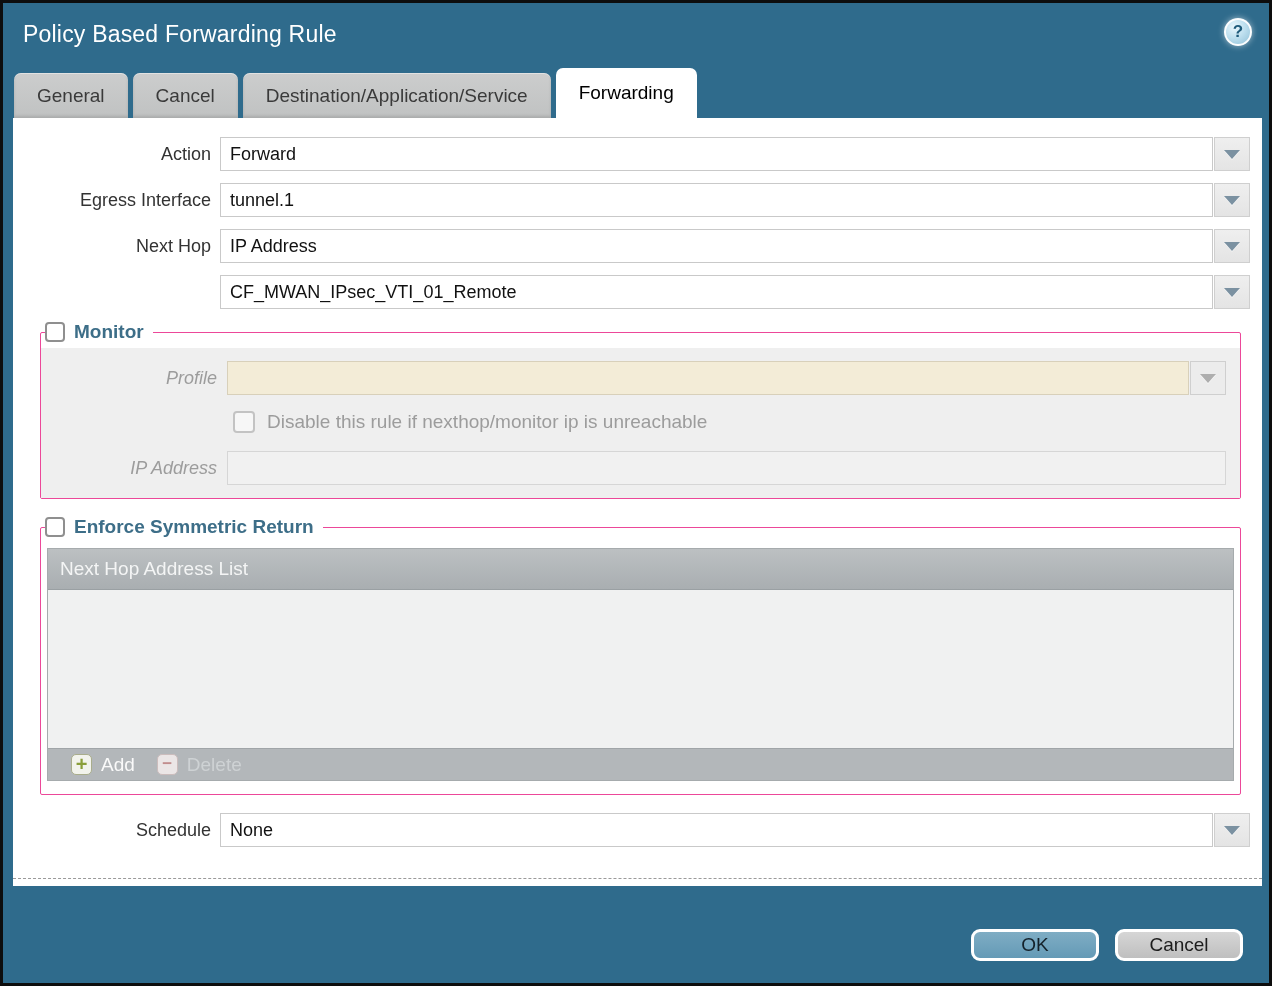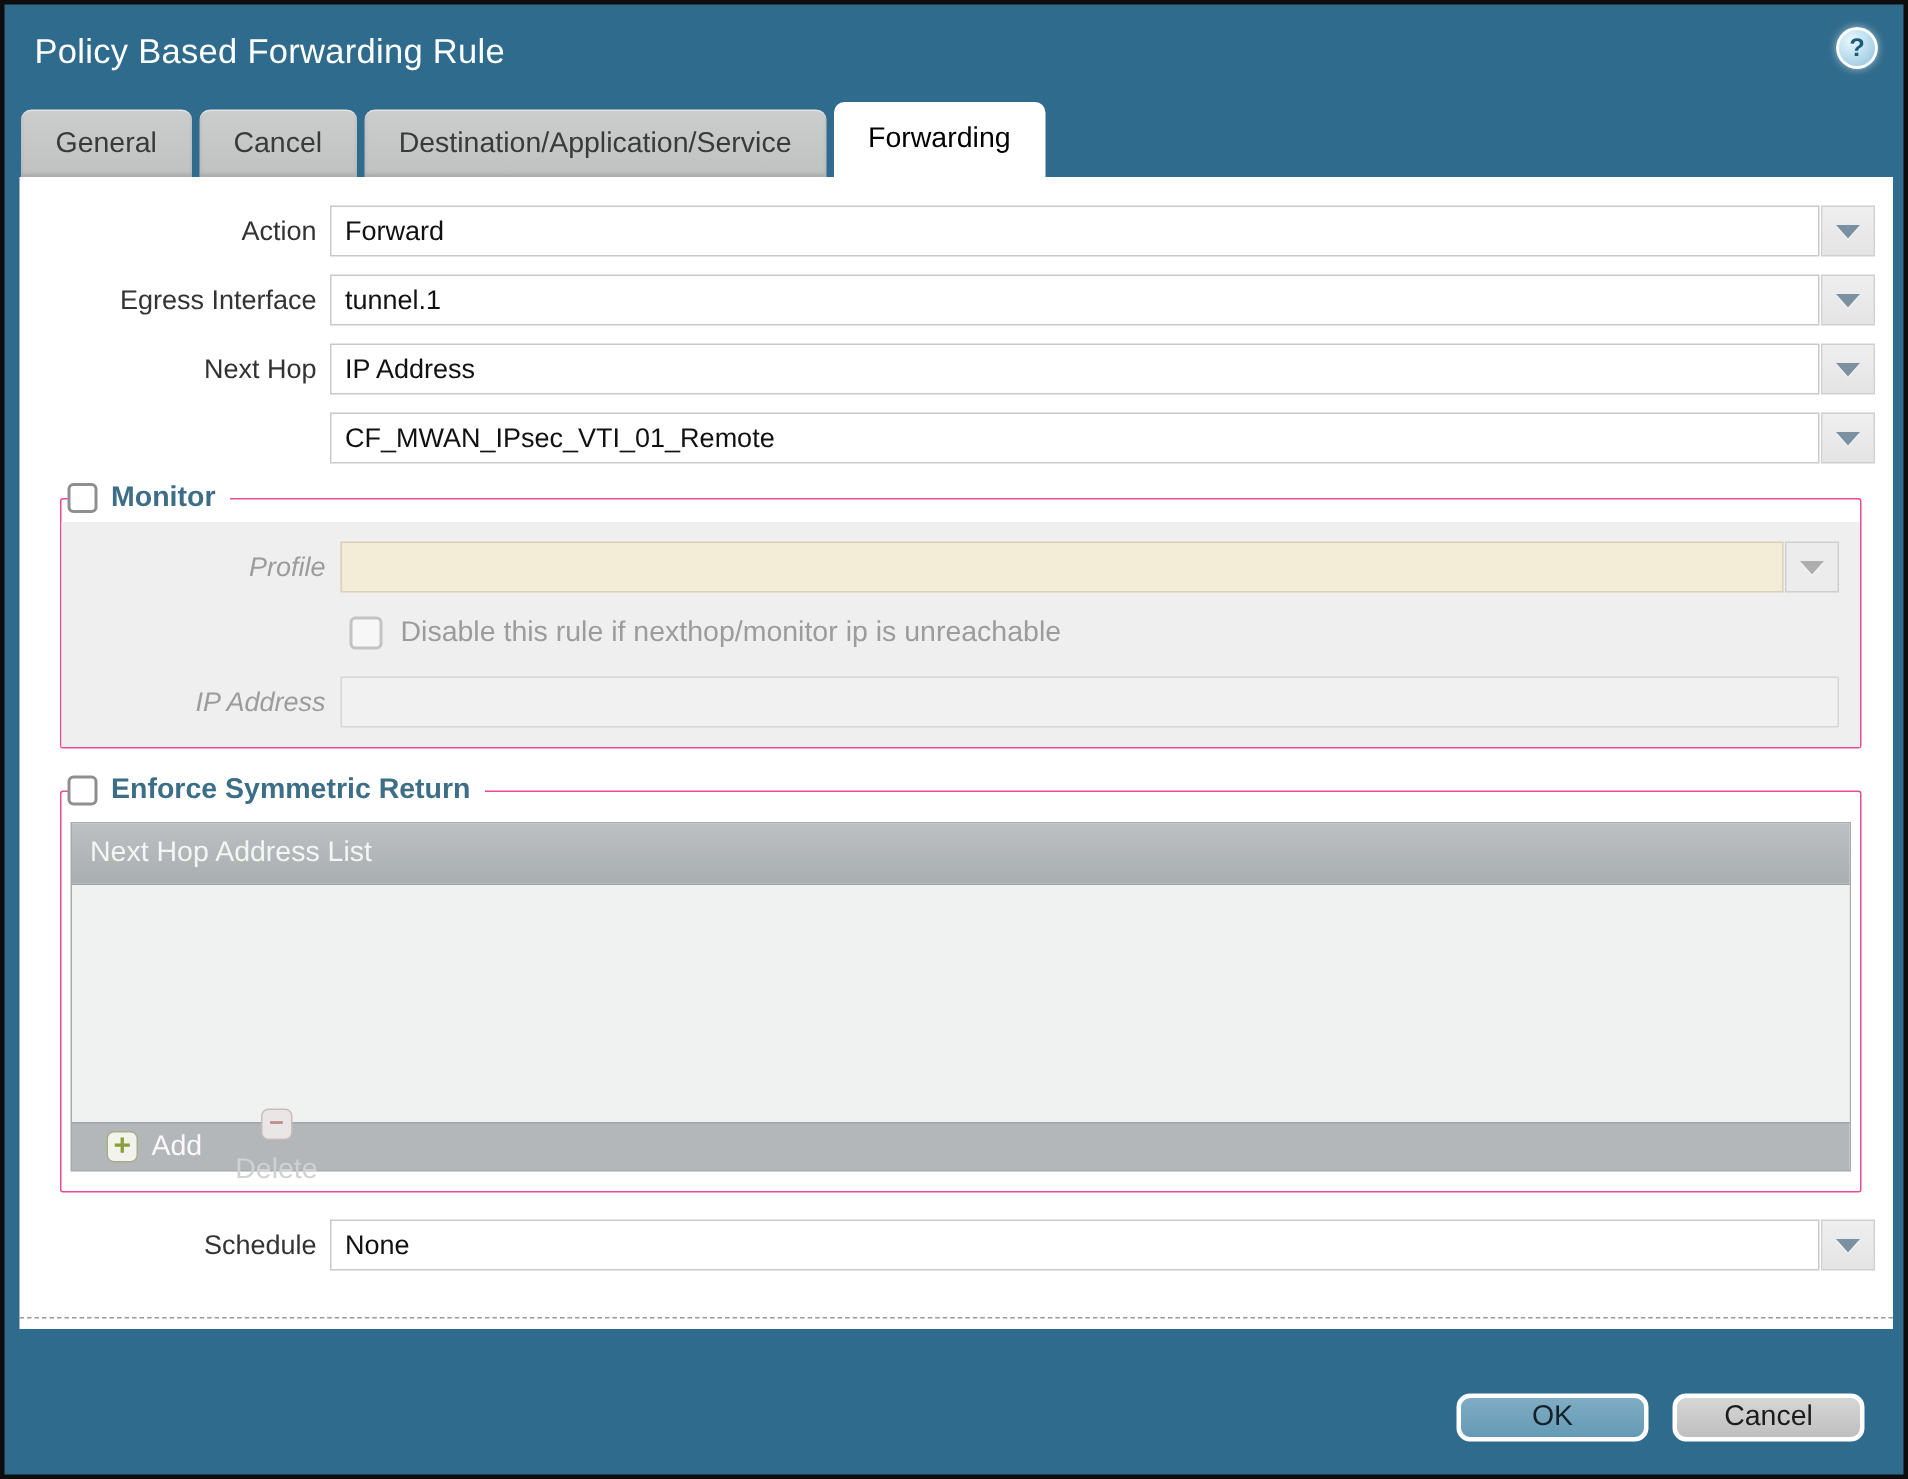--- a/index.html
+++ b/index.html
@@ -125,21 +125,21 @@
     width: 21px; height: 21px; border-radius: 5px;
     display: flex; align-items: center; justify-content: center;
     font-weight: 700; font-size: 17px; line-height: 1;
   }
   .plus-sq { background: #f2f3ec; border: 1px solid #a9ad8c; color: #8a9e3a; }
   .plus-sq::after { content: "+"; margin-top: -2px; font-size: 20px; }
   .minus-sq { background: #ebe6e6; border: 1px solid #cbbcbc; color: #c18d8d; }
   .minus-sq::after { content: "−"; margin-top: -2px; }
   .add-label { color: #fafafa; font-size: 19px; }
   .del-label { color: #ced2d4; font-size: 19px; }
-  .tbl-btn.disabled { cursor: default; flex-direction: column; }
+  .tbl-btn.disabled { cursor: default; }
 
   .schedule-row { margin-top: 18px; }
 
   .dashed-sep {
     position: absolute; left: 0; right: 0; bottom: 7px;
     border-top: 1px dashed #9a9a9a;
   }
 
   
   .footer-btns {

